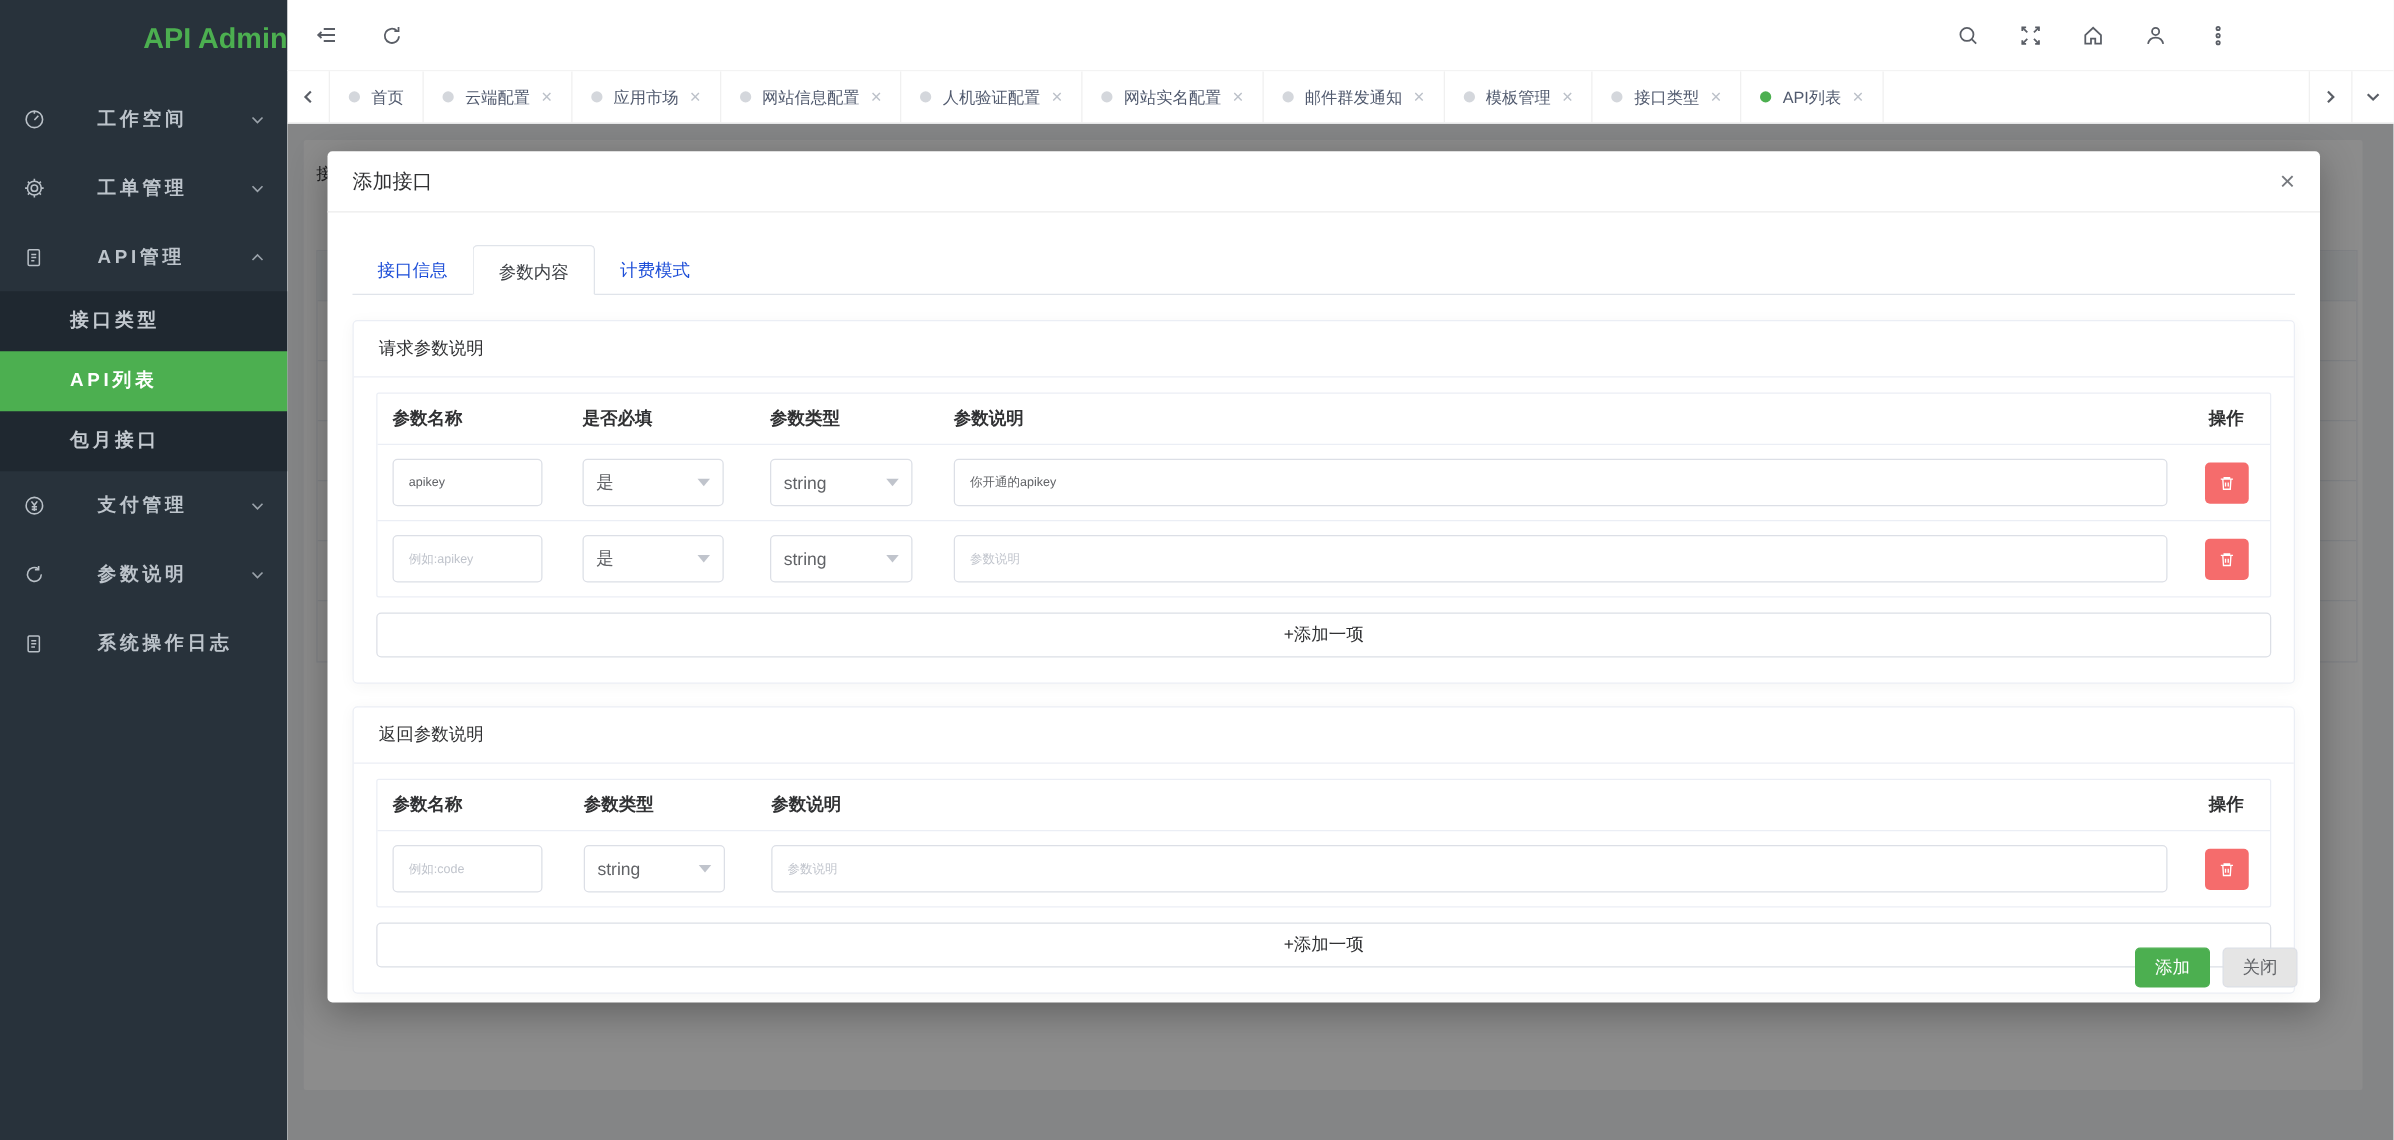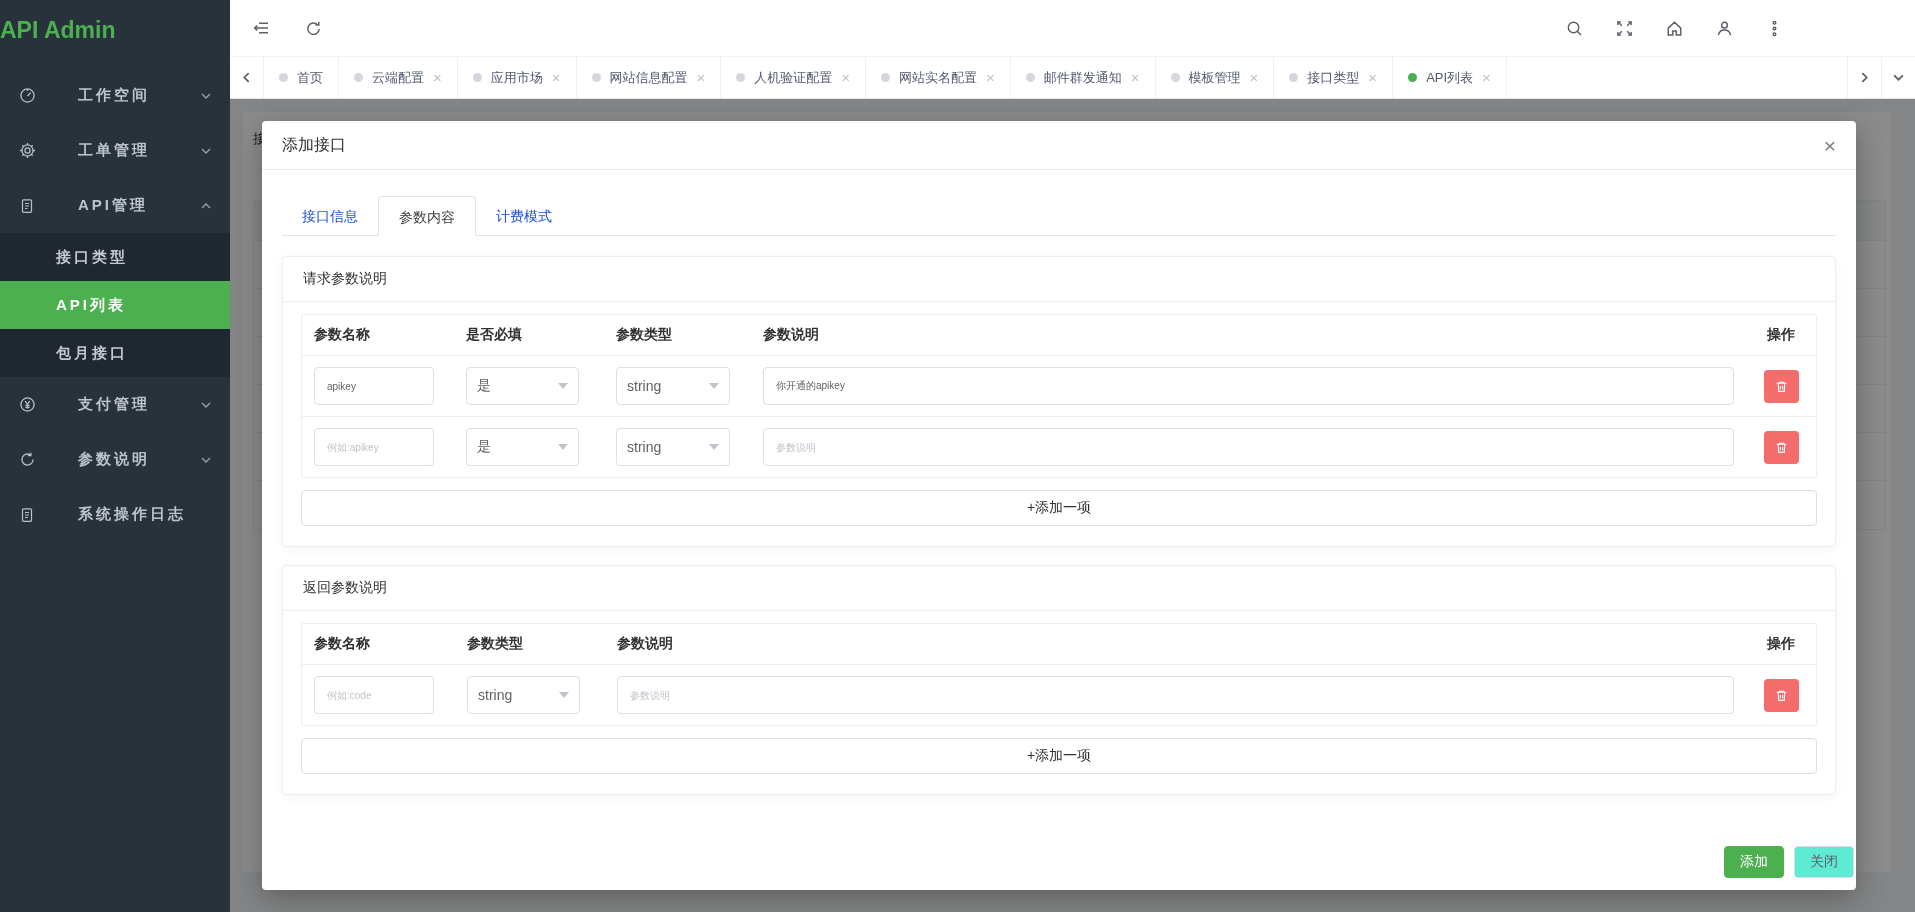--- a/index.html
+++ b/index.html
@@ -6,21 +6,21 @@
   html,body { margin:0; padding:0; }
   body {
     width:1915px; height:912px; overflow:hidden;
     font-family:"Liberation Sans", sans-serif;
     background:#f0f2f5; color:#303133; font-size:14px;
   }
   .app { display:flex; width:100%; height:100%; }
 
   
   .sidebar { width:230px; flex-shrink:0; background:#28323b; color:#bdc4cb; display:flex; flex-direction:column; }
-  .logo { height:60px; line-height:60px; text-align:left; font-size:23px; font-weight:bold; color:#4caf50; }
+  .logo { height:60px; line-height:60px; text-align:right; font-size:23px; font-weight:bold; color:#4caf50; }
   .nav { padding-top:8px; }
   .nav-item { height:55px; display:flex; align-items:center; padding:0 18px; cursor:pointer; font-size:15px; font-weight:600; letter-spacing:3px;gap:29px; }
   .nav-ic { width:18px; height:18px; margin-right:13px; flex-shrink:0; display:flex; align-items:center; justify-content:center; }
   .nav-ic svg { stroke:#b9c0c7; }
   .chev { margin-left:auto; display:flex; }
   .nav-group { background:#1f2830; }
   .nav-sub { height:48px; line-height:48px; padding-left:56px; font-size:15px; font-weight:600; letter-spacing:3px; color:#c3c9cf; cursor:pointer; }
   .nav-sub.active { background:#4caf50; color:#fff; }
 
   
@@ -47,21 +47,21 @@
   .content { position:relative; flex:1; background:#f0f2f5; overflow:hidden; }
   .bg-card { position:absolute; left:13px; top:13px; right:25px; bottom:40px; background:#fff; border-radius:2px; padding:18px 10px; }
   .bg-title { font-size:13px; color:#303133; }
   .bg-table { position:absolute; left:10px; right:4px; top:88px; height:330px; border:1px solid #ebeef5; }
   .bg-thead { height:40px; background:#f5f7fa; border-bottom:1px solid #ebeef5; }
   .bg-row { height:48px; border-bottom:1px solid #ebeef5; }
   .bg-thumb { position:absolute; left:24px; top:325px; width:20px; height:6px; background:#c4c4c4; border-radius:3px; }
   .overlay { position:absolute; inset:0; background:rgba(0,0,0,0.45); z-index:5; }
 
   
-  .modal { position:absolute; left:32px; top:22px; width:1594px; height:769px; background:#fff; border-radius:4px; box-shadow:0 8px 30px rgba(0,0,0,.3); z-index:10; }
+  .modal { position:absolute; left:32px; top:22px; width:1594px; height:681px; background:#fff; border-radius:4px; box-shadow:0 8px 30px rgba(0,0,0,.3); z-index:10; }
   .m-head { height:49px; display:flex; align-items:center; padding:0 20px; border-bottom:1px solid #ececec; }
   .m-title { font-size:16px; color:#303133; }
   .m-close { margin-left:auto; color:#76797e; font-size:21px; line-height:1; cursor:pointer; font-weight:300; }
   .m-body { padding:26px 20px 0; }
   .mtabs { display:flex; border-bottom:1px solid #e0e4ea; height:40px; }
   .mtab { padding:0 20px; line-height:40px; font-size:14px; color:#1d4ed8; cursor:pointer; }
   .mtab.active { border:1px solid #e0e4ea; border-bottom:1px solid #fff; border-radius:4px 4px 0 0; margin-bottom:-1px; background:#fff; color:#3c3f44; }
 
   .card { border:1px solid #ebeef5; border-radius:4px; box-shadow:0 2px 12px rgba(0,0,0,.04); margin-top:20px; background:#fff; }
   .card.second { margin-top:18px; }
@@ -77,22 +77,22 @@
   .c5 { width:46px; margin-left:24px; flex-shrink:0; display:flex; justify-content:center; }
   .r2 { width:113px; margin-left:33px; flex-shrink:0; }
   .r3 { flex:1; margin-left:37px; min-width:0; }
 
   input.txt { width:100%; height:38px; border:1px solid #dcdfe6; border-radius:4px; padding:0 12px; font-size:10px; color:#606266; font-family:inherit; outline:none; background:#fff; }
   input.txt::placeholder { color:#c0c4cc; }
   .sel { width:100%; height:38px; border:1px solid #dcdfe6; border-radius:4px; display:flex; align-items:center; padding:0 10px; font-size:14px; color:#606266; background:#fff; cursor:pointer; }
   .caret { margin-left:auto; width:0; height:0; border-left:5px solid transparent; border-right:5px solid transparent; border-top:6px solid #c0c4cc; }
   .del-btn { width:35px; height:33px; background:#f56c6c; border:none; border-radius:4px; display:flex; align-items:center; justify-content:center; cursor:pointer; }
   .add-box { margin-top:12px; height:36px; border:1px solid #dcdfe6; border-radius:4px; display:flex; align-items:center; justify-content:center; font-size:14px; color:#303133; cursor:pointer; background:#fff; }
-  .m-foot { position:absolute; right:2px; bottom:12px; display:flex; gap:10px; }
-  .btn { height:32px; padding:0 15px; border-radius:4px; font-size:14px; cursor:pointer; border:1px solid #dcdfe6; background:#5eead4; color:#606266; font-family:inherit; }
+  .m-foot { position:absolute; right:18px; bottom:12px; display:flex; gap:10px; }
+  .btn { height:32px; padding:0 15px; border-radius:4px; font-size:14px; cursor:pointer; border:1px solid #dcdfe6; background:#e5e5e5; color:#606266; font-family:inherit; }
   .btn.primary { background:#4caf50; border-color:#4caf50; color:#fff; }
 </style>
 </head>
 <body>
 
 <div class="app">
 
   <aside class="sidebar">
     <div class="logo">API Admin</div>
     <nav class="nav">

